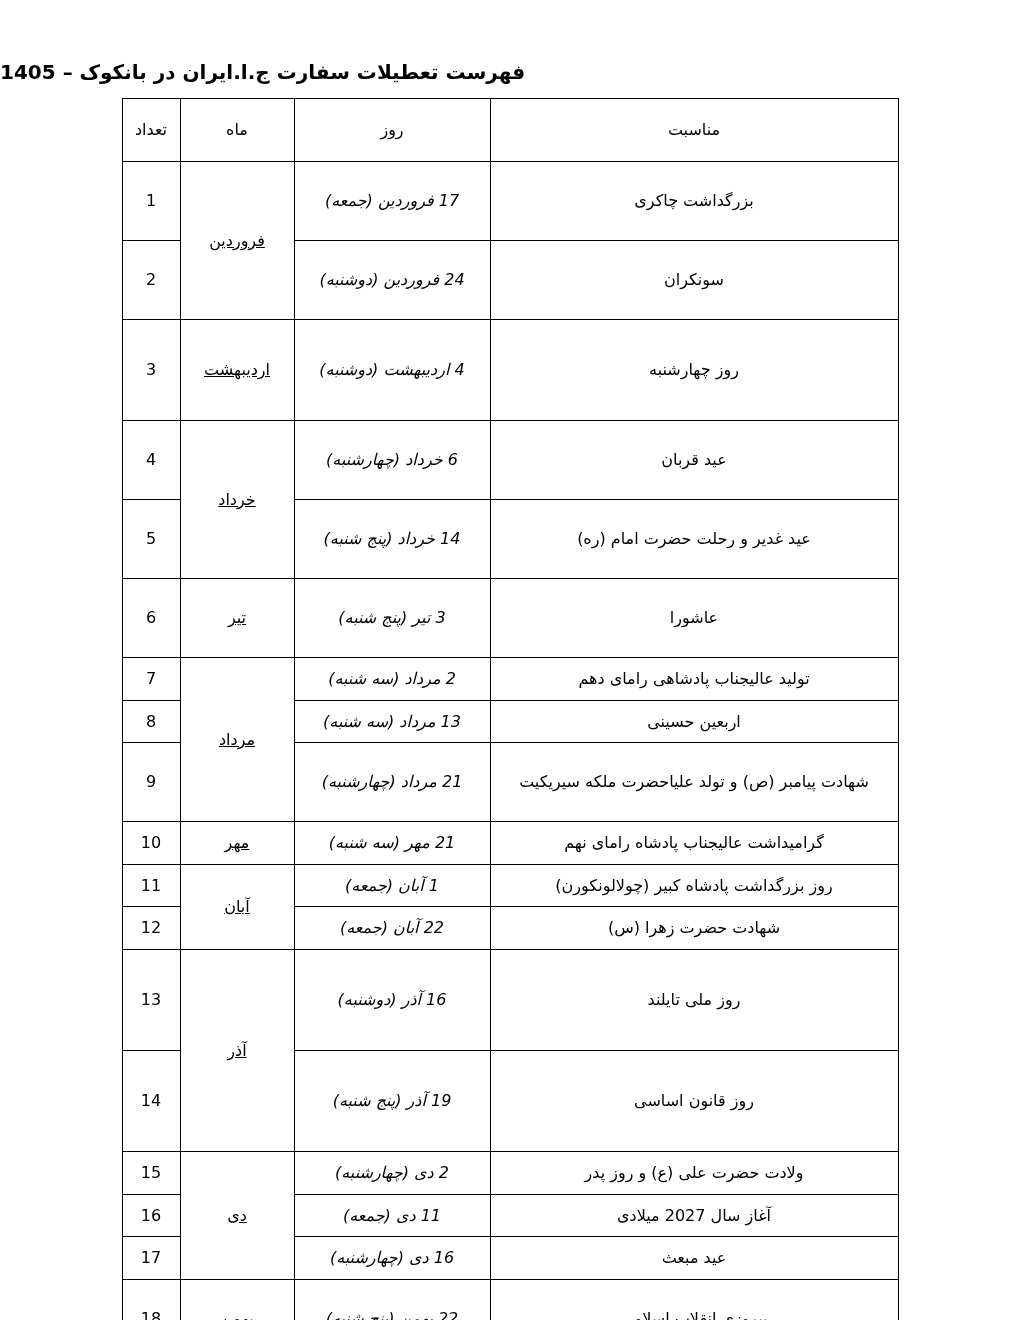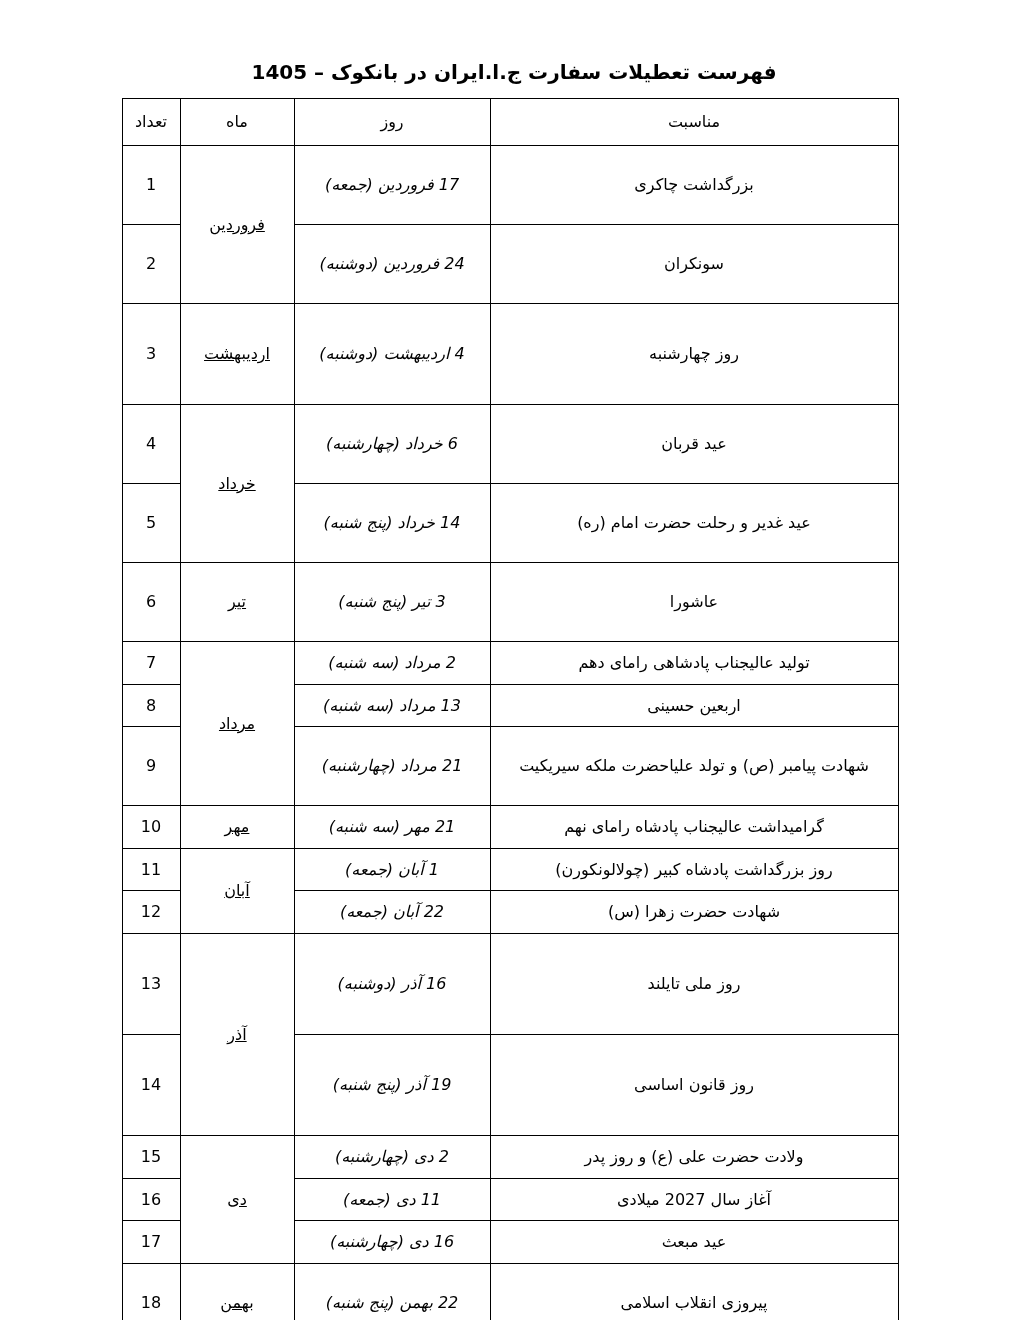--- a/index.html
+++ b/index.html
@@ -15,24 +15,24 @@
     overflow: hidden;
   }
   .page {
     width: 1020px;
     height: 1320px;
     position: relative;
     box-sizing: border-box;
     padding: 0;
   }
   .doc-title {
-    text-align: center;
+    text-align: left;
     font-size: 20px;
     font-weight: bold;
-    margin: 60px 0 14px 8px;
+    margin: 60px 0 14px 0;
     direction: rtl;
     letter-spacing: 0;
   }
   table.holiday-table {
     border-collapse: collapse;
     margin: 0 auto;
     width: 776px;
     table-layout: fixed;
     direction: rtl;
   }
@@ -43,21 +43,21 @@
     vertical-align: middle;
     font-size: 16px;
     padding: 8px 6px;
     line-height: 1.6;
     font-weight: normal;
   }
   table.holiday-table thead td {
     font-weight: normal;
     font-size: 16px;
     height: 34px;
-    padding: 6px 4px;
+    padding: 14px 4px;
   }
   col.c-occasion { width: 408px; }
   col.c-day      { width: 196px; }
   col.c-month    { width: 114px; }
   col.c-num      { width: 58px; }
   td.num {
     font-weight: bold;
     font-size: 17px;
   }
   td.month {

